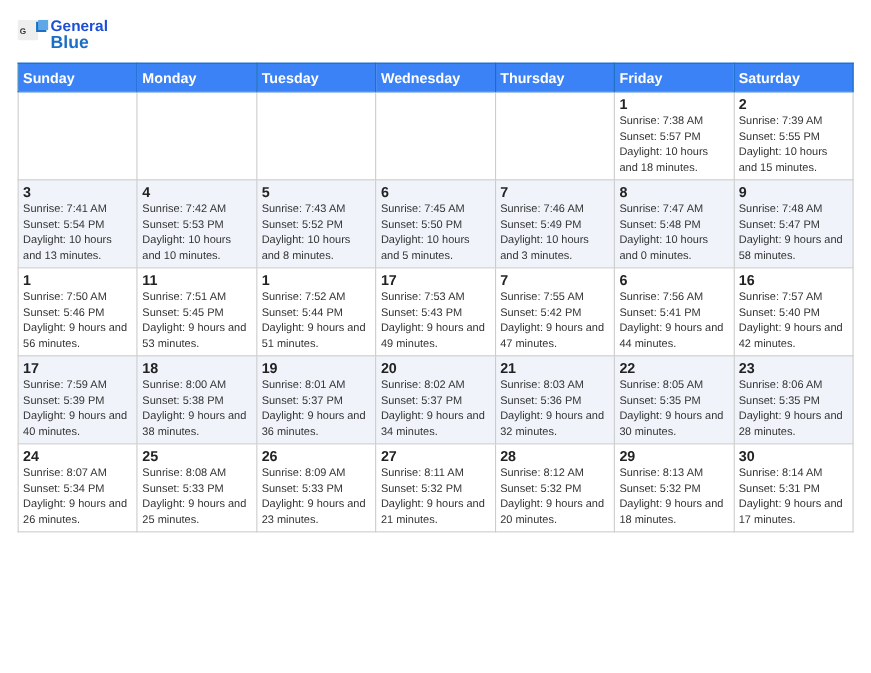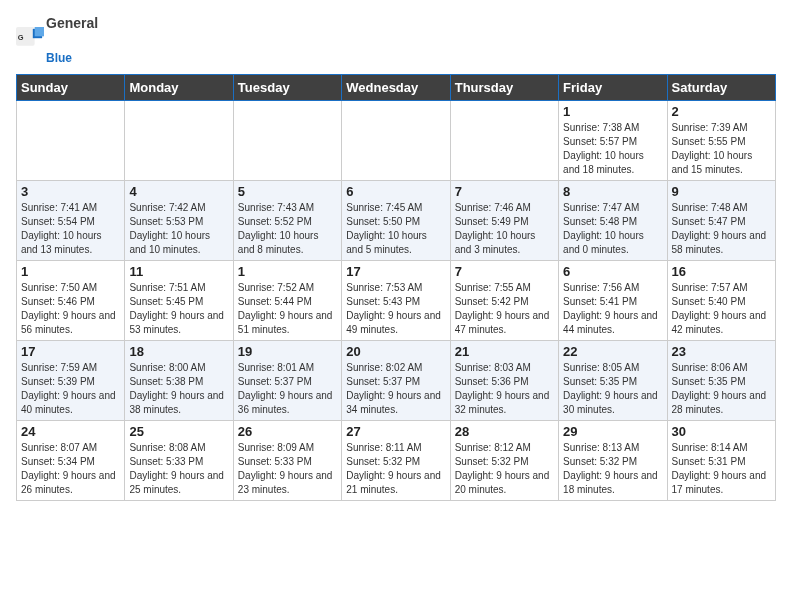--- a/index.html
+++ b/index.html
@@ -32,21 +32,21 @@
     .location-title {
       font-size: 16px;
       color: #555;
     }
     .calendar {
       width: 100%;
       border-collapse: collapse;
       font-size: 11px;
     }
     .calendar thead th {
-      background: #404040;
+      background: #3b82f6;
       color: #fff;
       padding: 5px 4px;
       text-align: left;
       font-size: 13px;
       font-weight: bold;
       border: 1px solid #1a6fc4;
     }
     .calendar tbody td {
       border: 1px solid #ccc;
       vertical-align: top;
@@ -86,22 +86,22 @@
     <div style="display:flex;align-items:center;gap:2px;">
       <div style="width:28px;height:28px;position:relative;">
         <svg viewBox="0 0 30 30" width="28" height="28">
           <rect x="0" y="0" width="20" height="20" rx="2" fill="#eee"></rect>
           <text x="2" y="14" font-size="8" font-weight="bold" fill="#333" font-family="Arial">G</text>
           <polygon points="18,2 28,2 28,12 18,12" fill="#1a6fc4"></polygon>
           <polygon points="20,0 30,0 30,10 20,10" fill="#5fa8e8"></polygon>
         </svg>
       </div>
       <div>
-        <div style="font-size:14px;font-weight:bold;color:#404040;line-height:1.1;">General</div>
-        <div style="font-size:12px;font-weight:bold;color:#1a6fc4;line-height:1.1;margin-top:21px;">Blue</div>
+        <div style="font-size:14px;font-weight:bold;color:#1d4ed8;line-height:1.1;">General</div>
+        <div style="font-size:16px;font-weight:bold;color:#1a6fc4;line-height:1.1;">Blue</div>
       </div>
     </div>
   </div>
 </div>
   <div class="title-area">
     <div class="month-title"></div>
     <div class="location-title"></div>
   </div>
 </div>
 

